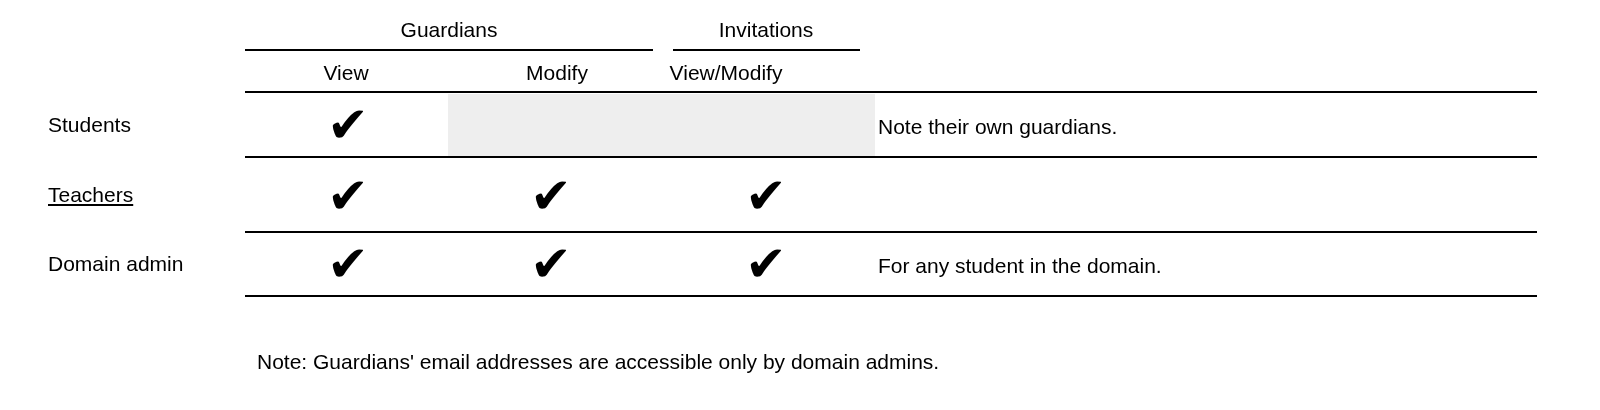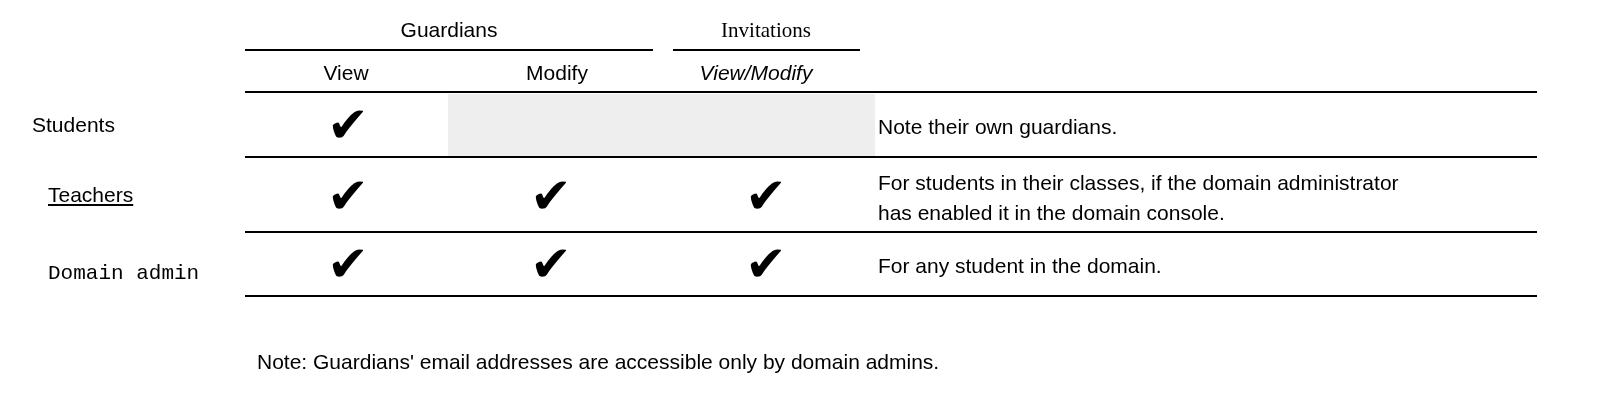--- a/index.html
+++ b/index.html
@@ -42,54 +42,50 @@
     color: var(--text);
   }
   .note { line-height: 30px; white-space: nowrap; }
 </style>
 </head>
 <body>
 
 <div class="page">
 
   <div class="abs txt ctr" style="left:449px; top:17px;">Guardians</div>
-  <div class="abs txt ctr" style="left:766px; top:17px;font-family:Liberation Serif, serif;">Invitations</div>
+  <div class="abs txt ctr" style="left:766px; top:17px;">Invitations</div>
 
   <div class="rule" style="left:245px; top:49px; width:408px;"></div>
   <div class="rule" style="left:673px; top:49px; width:187px;"></div>
 
   <div class="abs txt ctr" style="left:346px; top:60px;text-align:right;">View</div>
   <div class="abs txt ctr" style="left:557px; top:60px;">Modify</div>
-  <div class="abs txt ctr" style="left:756px; top:60px;font-style:italic;">View/Modify</div>
+  <div class="abs txt ctr" style="left:726px; top:60px;">View/Modify</div>
 
   <div class="rule" style="left:245px; top:91px; width:1292px;"></div>
   <div class="rule" style="left:245px; top:156px; width:1292px;"></div>
   <div class="rule" style="left:245px; top:231px; width:1292px;"></div>
   <div class="rule" style="left:245px; top:295px; width:1292px;"></div>
 
   <div class="shade"></div>
 
-  <div class="abs txt" style="left:32px; top:112px;">Students</div>
+  <div class="abs txt" style="left:48px; top:112px;">Students</div>
   <div class="check" style="left:348px; top:125px;">✔</div>
   <div class="check" style="left:551px; top:125px;"></div>
   <div class="check" style="left:766px; top:125px;"></div>
   <div class="abs txt" style="left:878px; top:112px;">
     <div class="note">Note their own guardians.</div>
   </div>
 
   <div class="abs txt" style="left:48px; top:182px;text-decoration:underline;">Teachers</div>
   <div class="check" style="left:348px; top:196px;">✔</div>
   <div class="check" style="left:551px; top:196px;">✔</div>
   <div class="check" style="left:766px; top:196px;">✔</div>
-  <div class="abs txt" style="left:878px; top:168px;">
-    <div class="note">For students in their classes, if the domain administrator</div>
-    <div class="note">has enabled it in the domain console.</div>
-  </div>
 
-  <div class="abs txt" style="left:48px; top:261px;font-family:Liberation Mono, monospace;">Domain admin</div>
+  <div class="abs txt" style="left:48px; top:251px;">Domain admin</div>
   <div class="check" style="left:348px; top:264px;">✔</div>
   <div class="check" style="left:551px; top:264px;">✔</div>
   <div class="check" style="left:766px; top:264px;">✔</div>
   <div class="abs txt" style="left:257px; top:349px;">Note: Guardians' email addresses are accessible only by domain admins.</div>
 
   <div class="abs txt" style="left:878px; top:251px;">
     <div class="note">For any student in the domain.</div>
   </div>
 
 </div>

